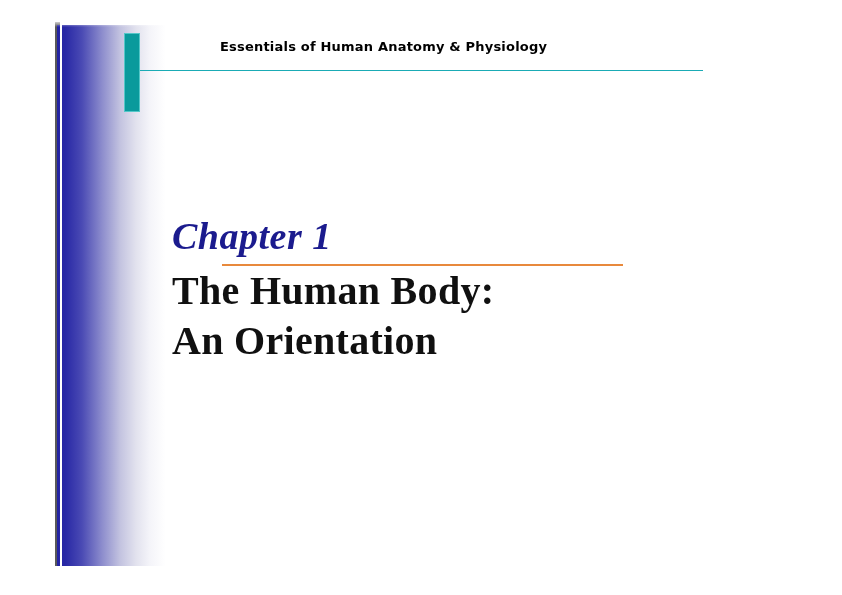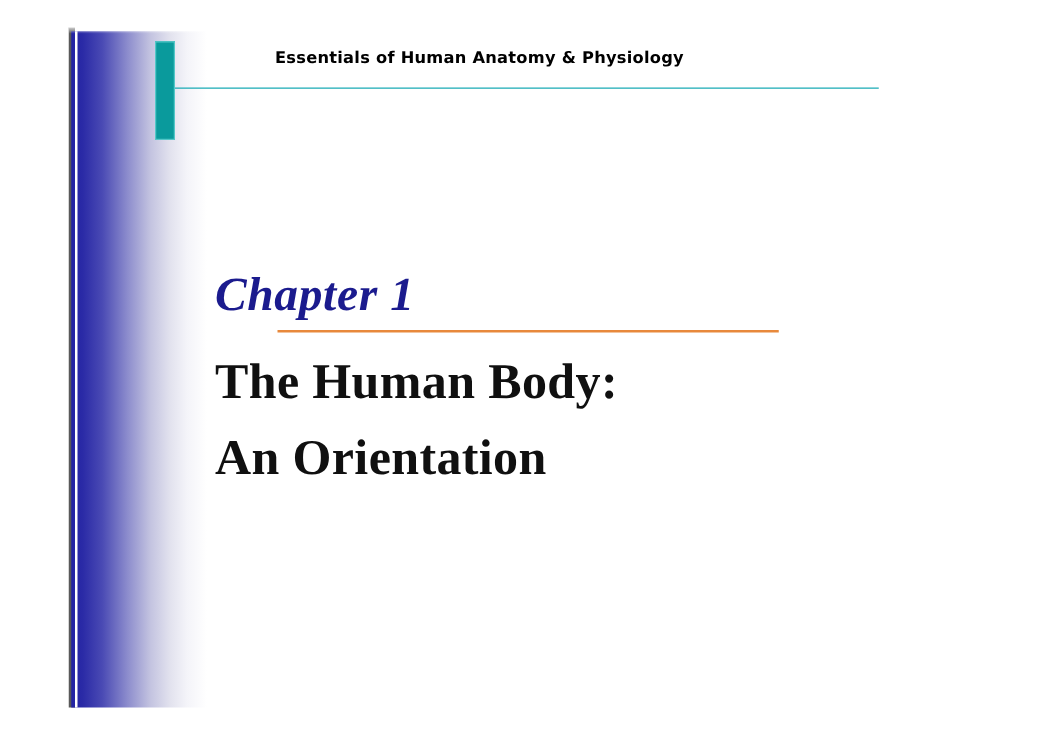--- a/index.html
+++ b/index.html
@@ -119,22 +119,22 @@
     border-top: 2.6px solid #e8893c;
   }
   .title-line {
     font-family: "Liberation Serif", "DejaVu Serif", serif;
     font-size: 40px;
     font-weight: bold;
     color: #101010;
     line-height: 1.16;
     letter-spacing: 0.3px;
   }
-  #title-line-1 { margin-top: 16px; }
-  #title-line-2 { margin-top: 15px; }
+  #title-line-1 { margin-top: 2px; }
+  #title-line-2 { margin-top: 4px; }
 </style>
 </head>
 <body>
 
 <div id="slide">
 
   <div id="left-band-shadow"></div>
   <div id="left-band"></div>
   <div id="left-band-highlight"></div>
   <div id="left-band-topfade"></div>

